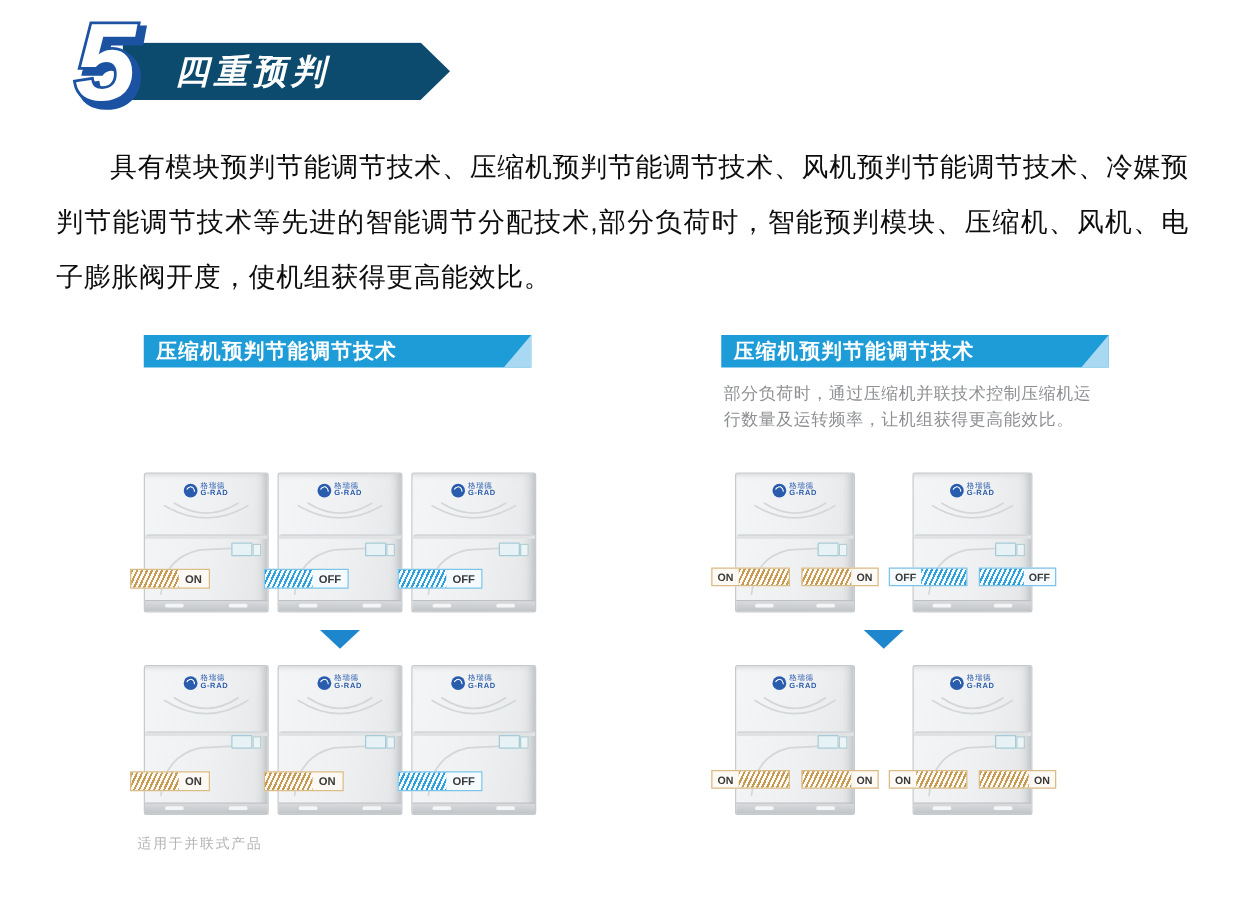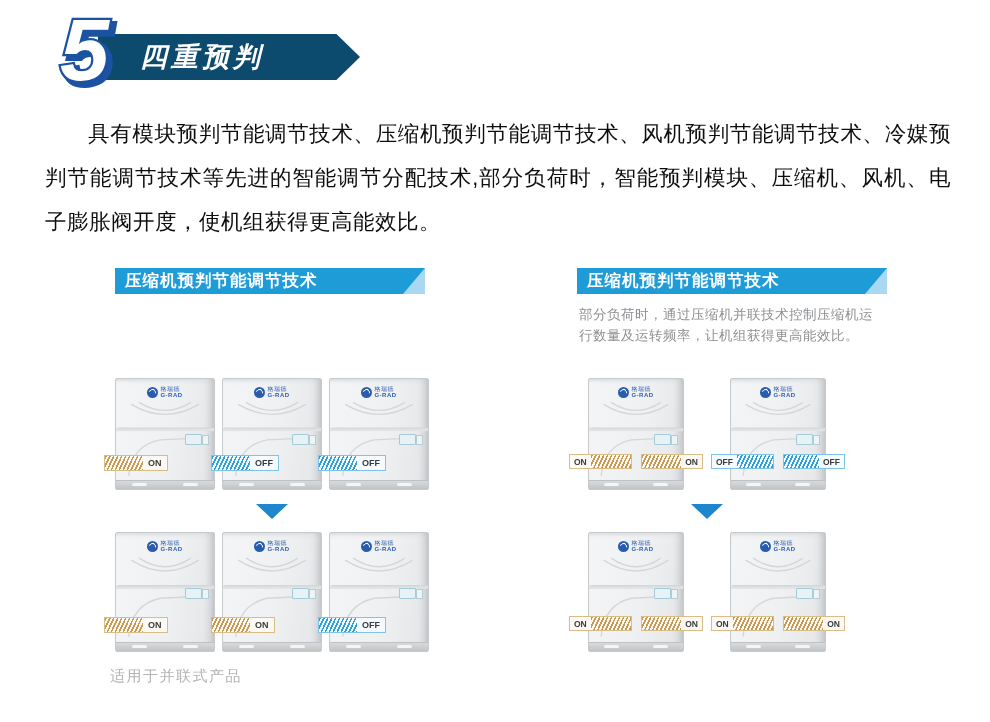--- a/index.html
+++ b/index.html
@@ -41,21 +41,21 @@
   .panel-desc{
     position:absolute;left:2px;top:36px;width:302px;margin:0;
     font-size:13.5px;line-height:21px;color:#8D8F92;letter-spacing:0.5px;
   }
   .darrow{
     position:absolute;width:0;height:0;
     border-left:16px solid transparent;border-right:16px solid transparent;border-top:15px solid #1D86CC;
   }
   .footnote{
     position:absolute;left:110px;top:667px;margin:0;
-    font-size:15px;color:#B3B3B3;letter-spacing:1.5px;
+    font-size:11px;color:#B3B3B3;letter-spacing:1.5px;
   }
   
   .unit{
     position:absolute;width:100px;height:112px;box-sizing:border-box;
     background:linear-gradient(100deg,#F4F5F6 0%,#EFF0F1 55%,#E3E5E7 100%);
     border:1px solid #C7CACC;border-radius:2px;
     box-shadow:inset -5px 0 8px -3px rgba(140,146,150,.55), inset 0 4px 2px -2px #E9EBEC;
   }
   .w96{width:96px;}
   .tall{height:120px;}

